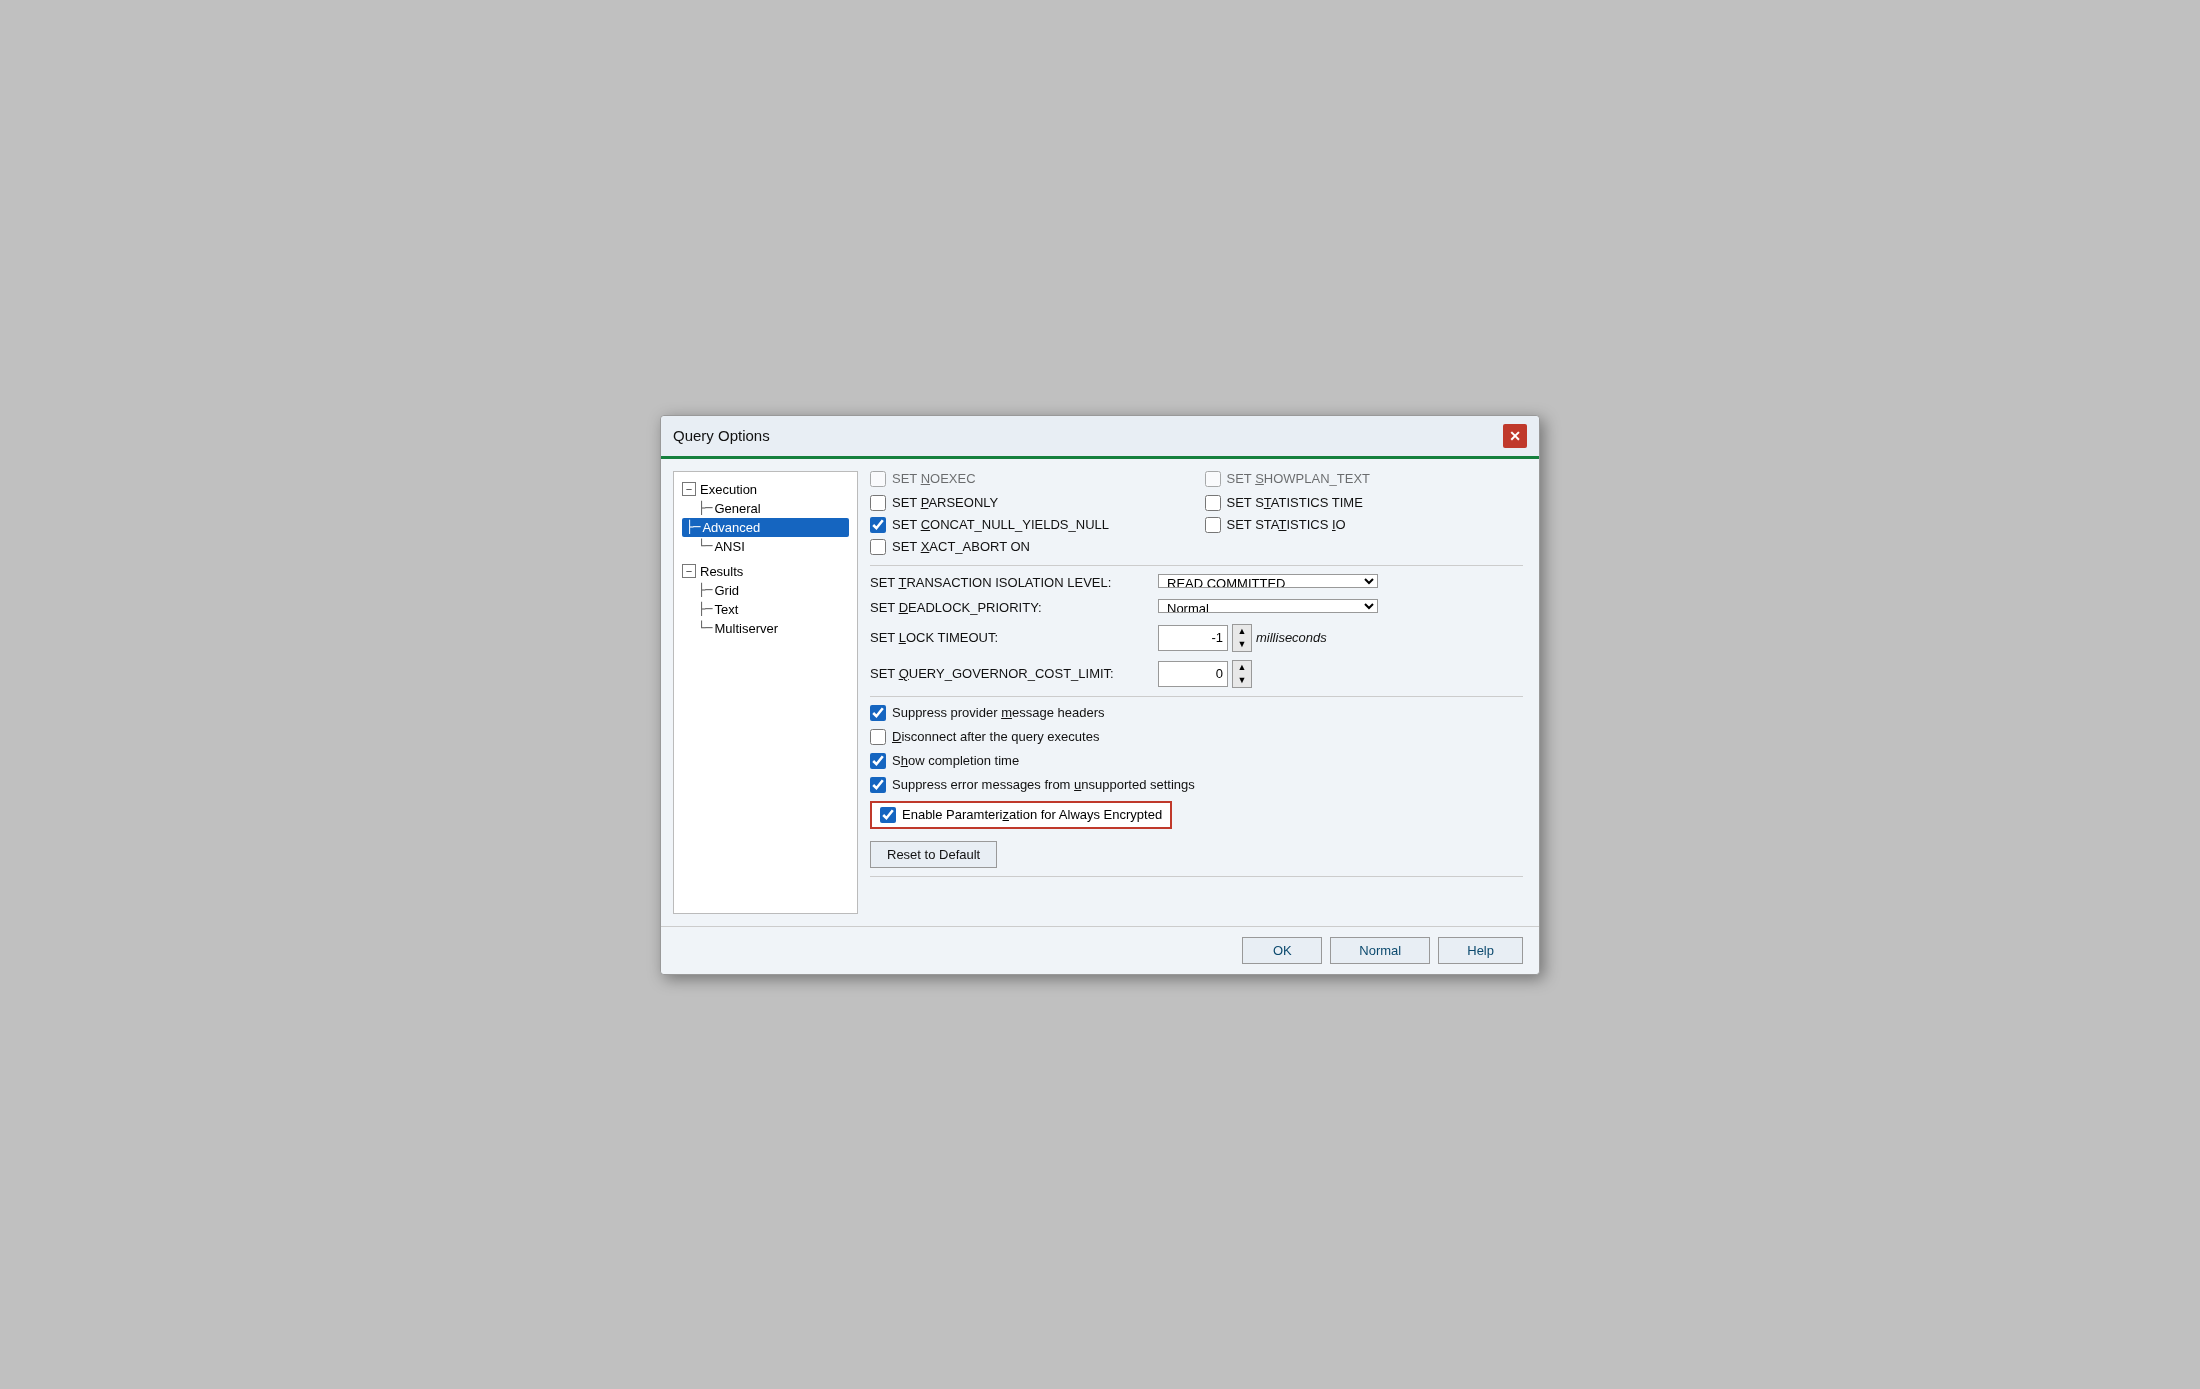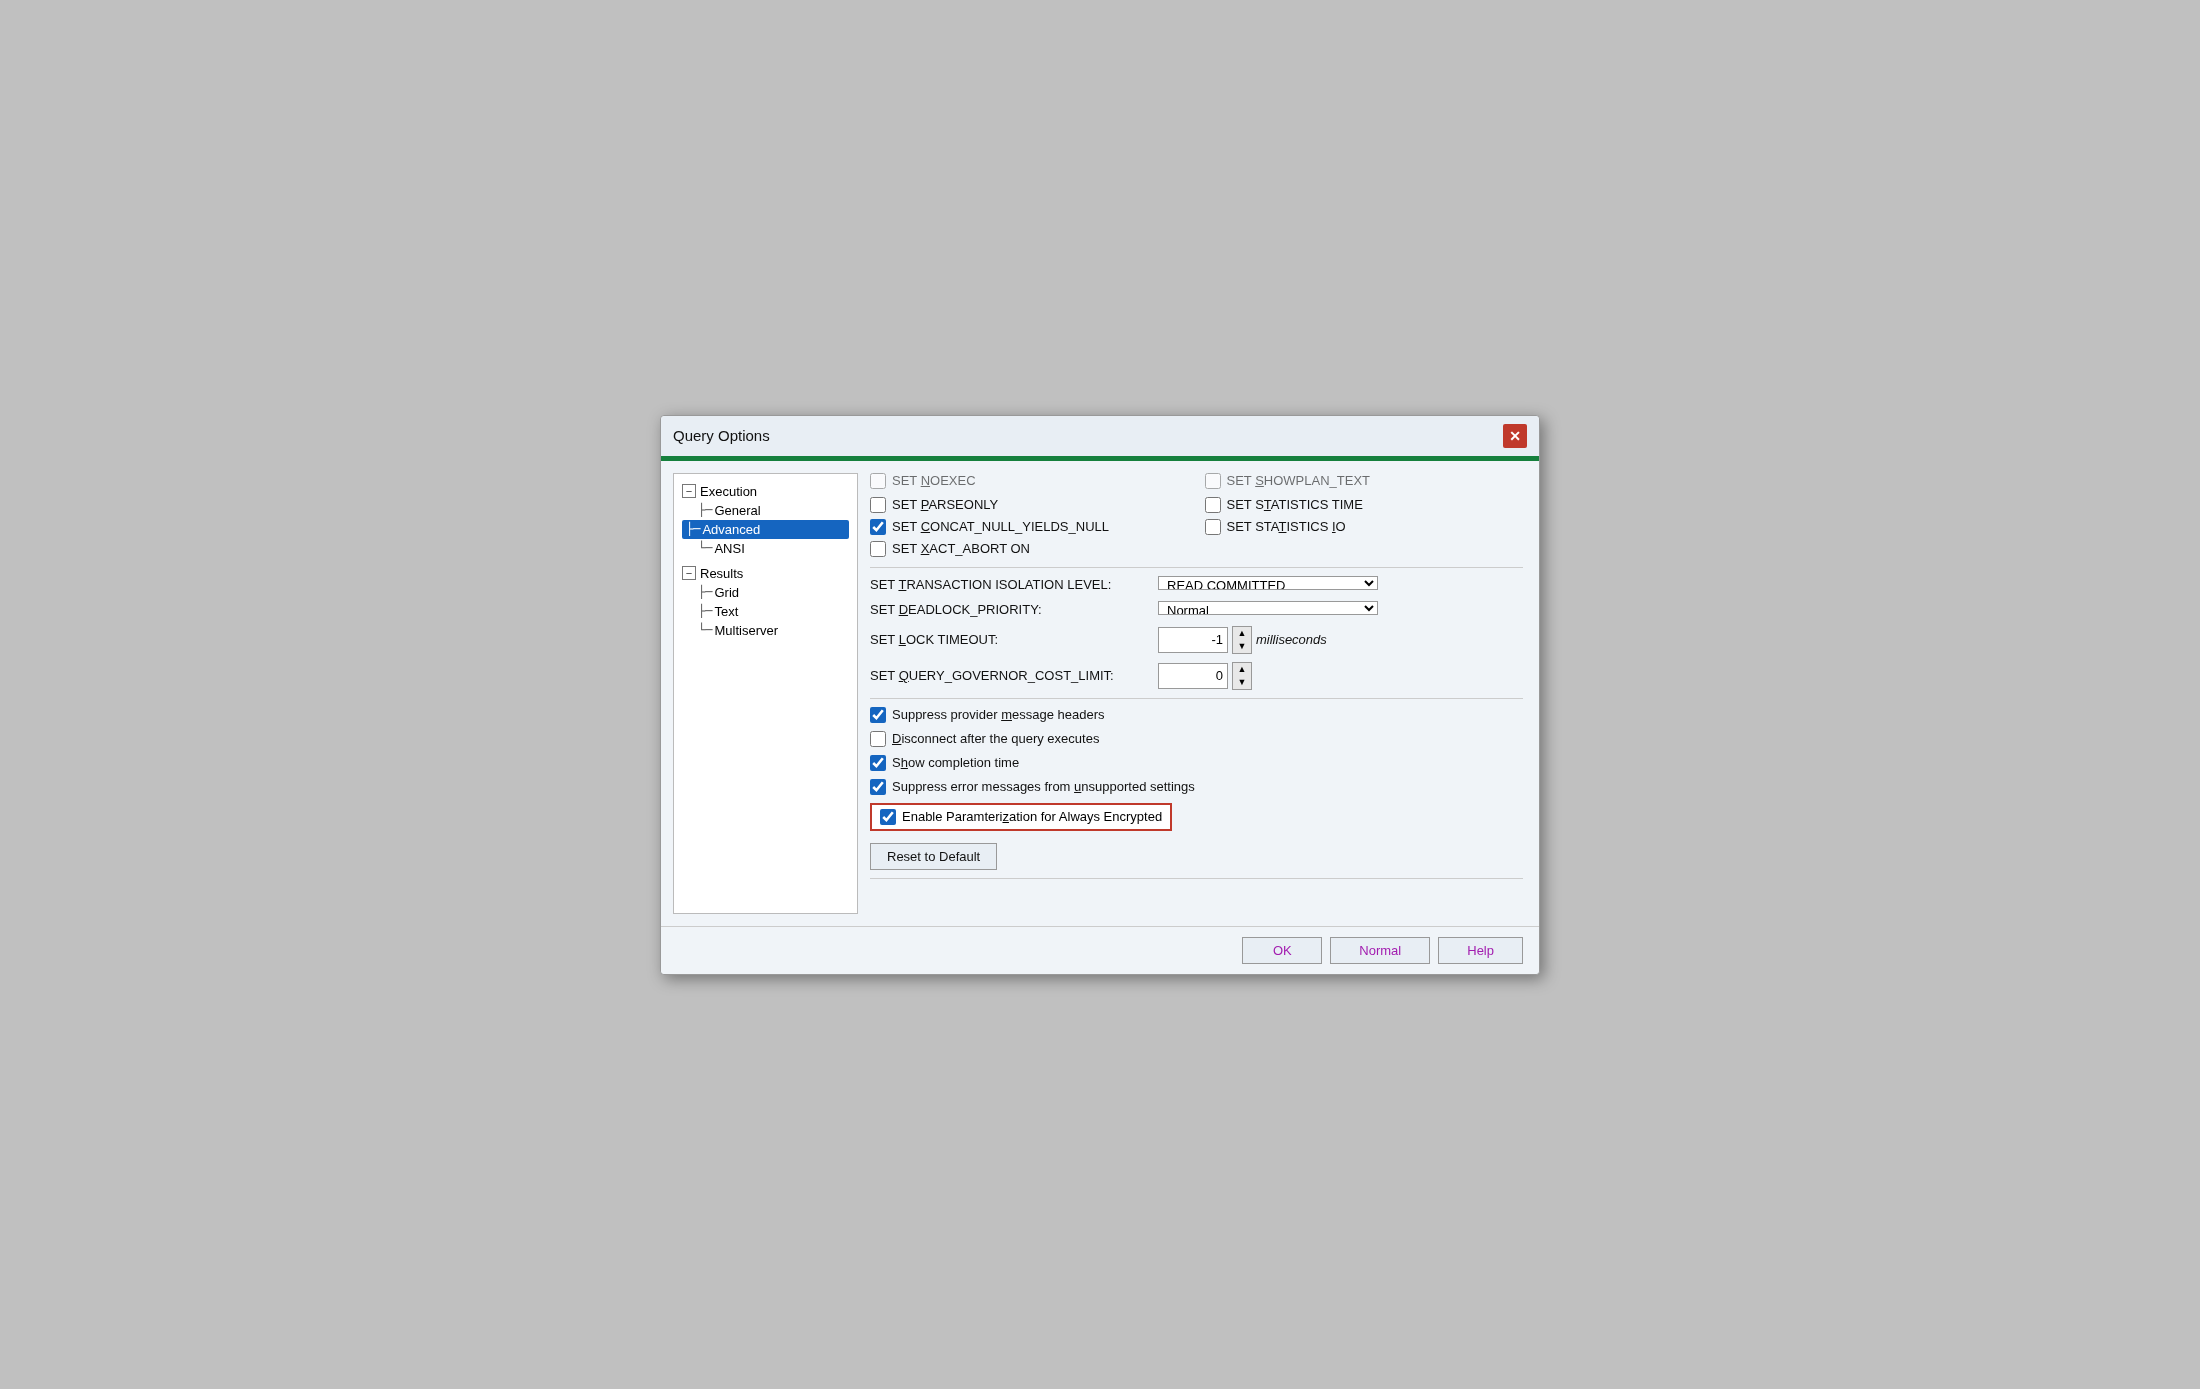--- a/index.html
+++ b/index.html
@@ -20,21 +20,21 @@
       border-radius: 4px;
       box-shadow: 4px 4px 16px rgba(0,0,0,0.4);
       width: 880px;
       min-height: 560px;
       display: flex;
       flex-direction: column;
     }
 
     .title-bar {
       background: #e8eef4;
-      border-bottom: 5px solid #15803d;
+      border-bottom: 3px solid #15803d;
       padding: 8px 12px;
       display: flex;
       align-items: center;
       justify-content: space-between;
       border-radius: 4px 4px 0 0;
     }
 
     .title-bar-title {
       font-size: 15px;
       font-weight: 400;
@@ -273,21 +273,21 @@
       display: flex;
       gap: 8px;
     }
 
     .action-btn {
       background: #e8eef4;
       border: 1px solid #999;
       padding: 5px 28px;
       font-size: 13px;
       cursor: pointer;
-      color: #a21caf;
+      color: #0c4a6e;
       min-width: 80px;
     }
 
     .divider-line {
       border: none;
       border-top: 1px solid #ccc;
       margin: 8px 0;
     }
   </style>
 </head>

